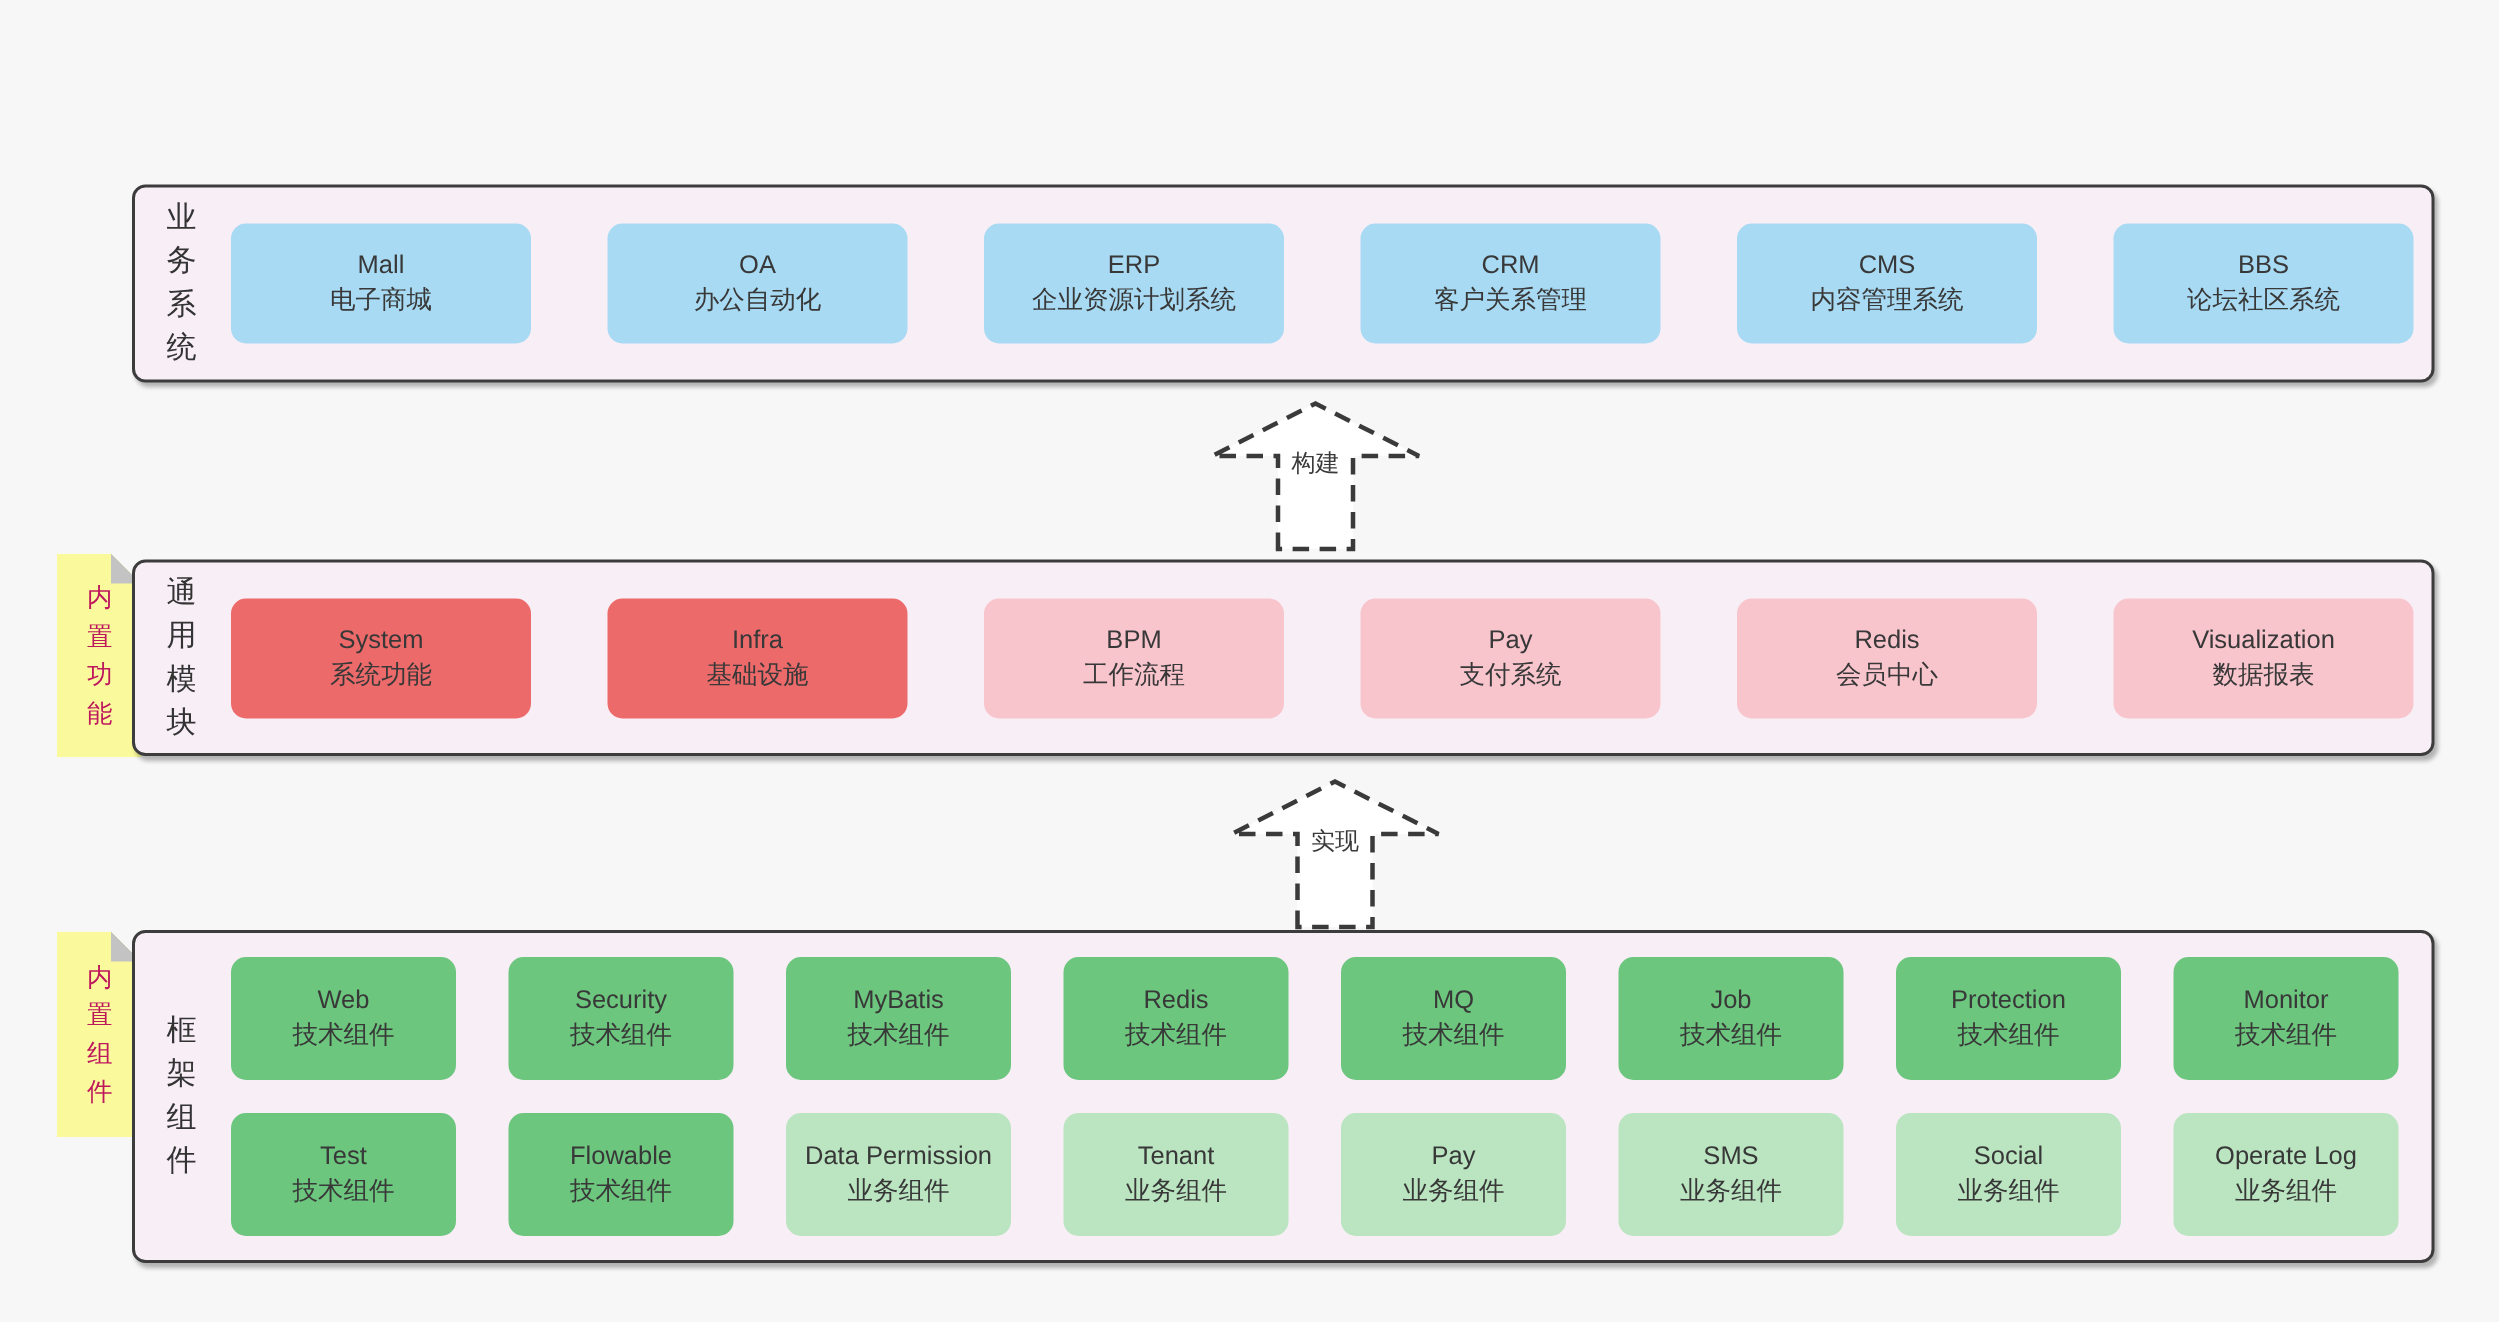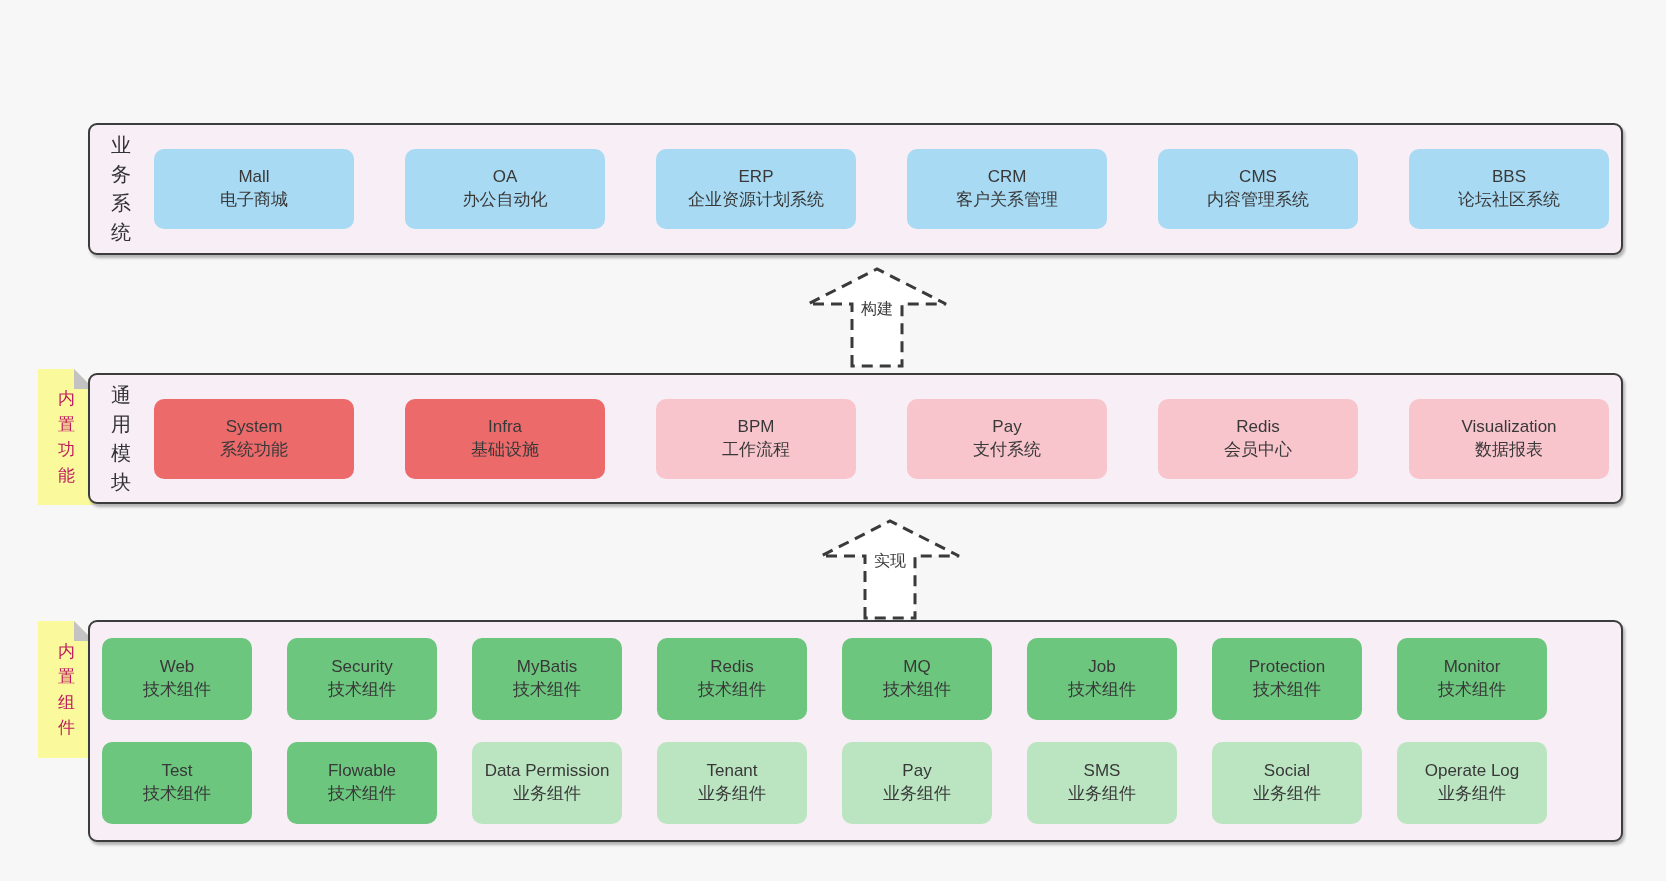--- a/index.html
+++ b/index.html
@@ -143,20 +143,23 @@
   </div>
 
   <div class="arrow" id="arrow2">
     <svg viewBox="0 0 150 102">
       <path d="M50 100 L50 38 L6 38 L75 3 L144 38 L100 38 L100 100 Z" fill="#ffffff" stroke="#3a3a3a" stroke-width="3" stroke-dasharray="11 7" stroke-linejoin="miter"></path>
     </svg>
     <div class="arrow-label">实现</div>
   </div>
 
   <div class="band" id="band3">
+    <div class="vlabel-wrap">
+      <div class="vlabel">框架组件</div>
+    </div>
     <div class="rows">
       <div class="row g8">
         <div class="box w150 gdark">
           <span class="en">Web</span>
           <span class="zh">技术组件</span>
         </div>
         <div class="box w150 gdark">
           <span class="en">Security</span>
           <span class="zh">技术组件</span>
         </div>

